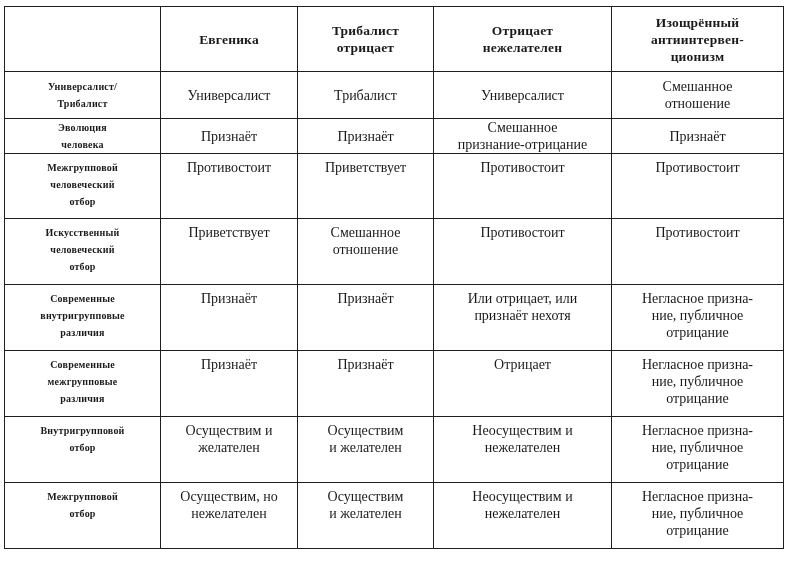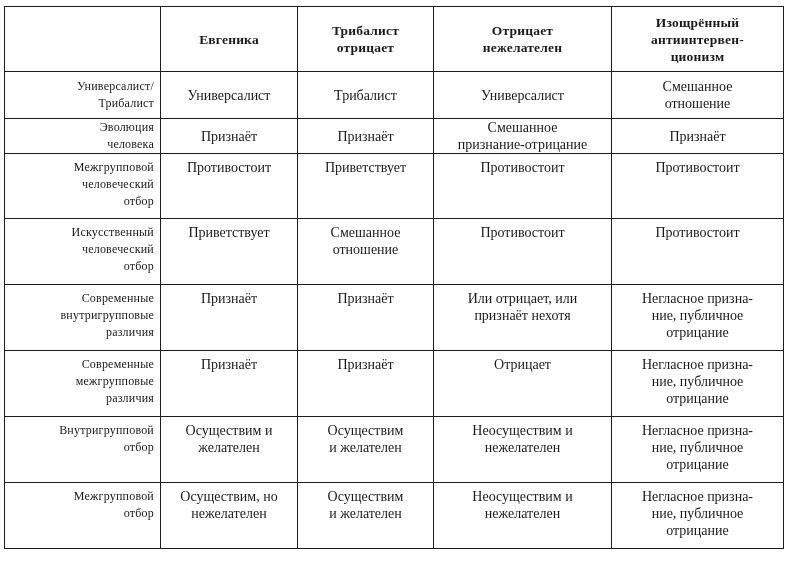--- a/index.html
+++ b/index.html
@@ -36,23 +36,23 @@
       text-align: center;
       vertical-align: middle;
       font-size: 13.5px;
       line-height: 17px;
       letter-spacing: 0.2px;
     }
     th .inner {
       padding: 0 6px;
     }
     td.row-head {
-      font-weight: normal;
-      text-align: right;
-      font-size: 12px;
+      font-weight: bold;
+      text-align: center;
+      font-size: 10px;
       letter-spacing: 0.2px;
     }
     td.row-head .inner {
       padding: 5px 6px 0 6px;
     }
     td.cell {
       text-align: center;
     }
     td.cell .inner {
       padding: 5px 6px 0 6px;

